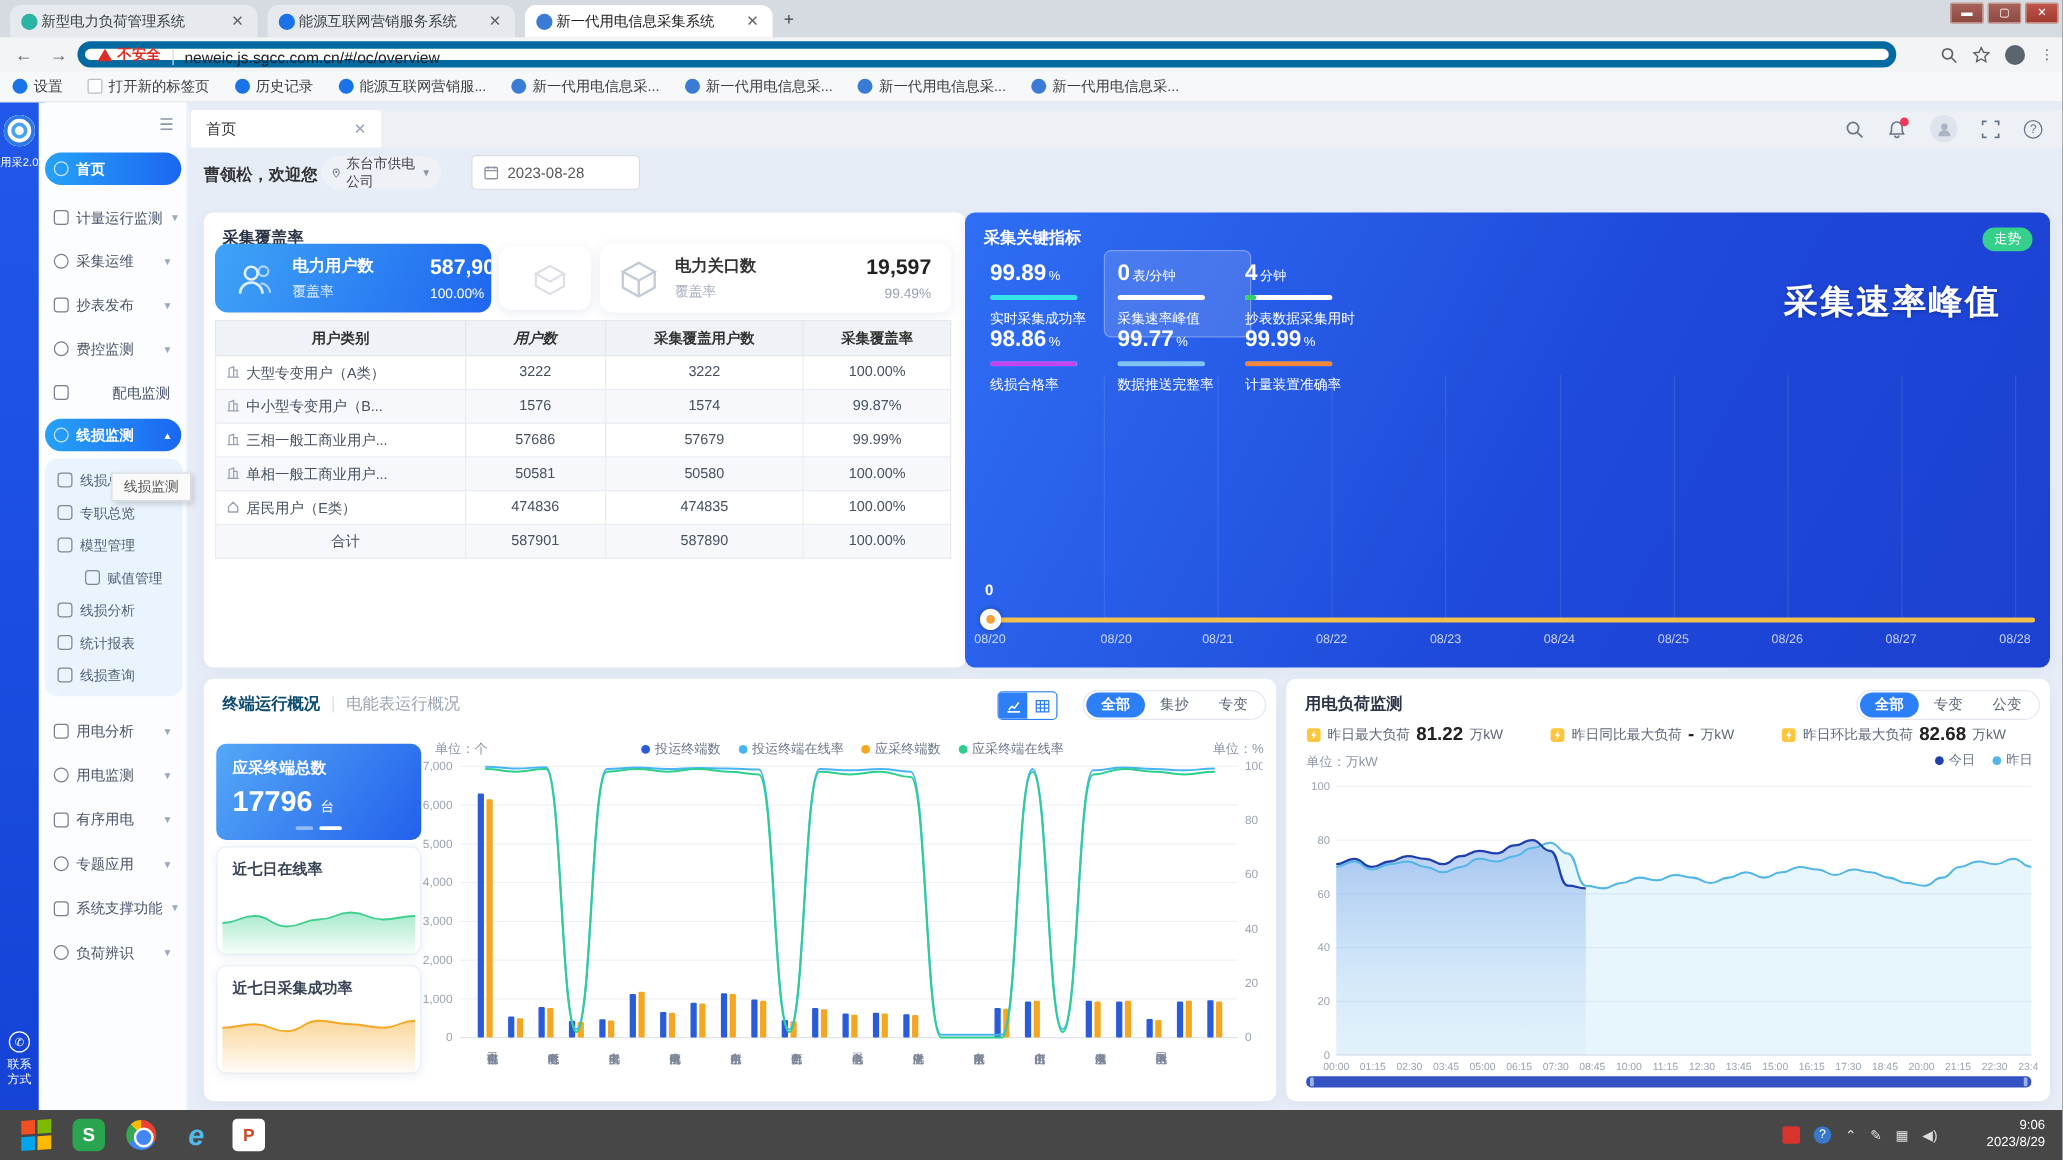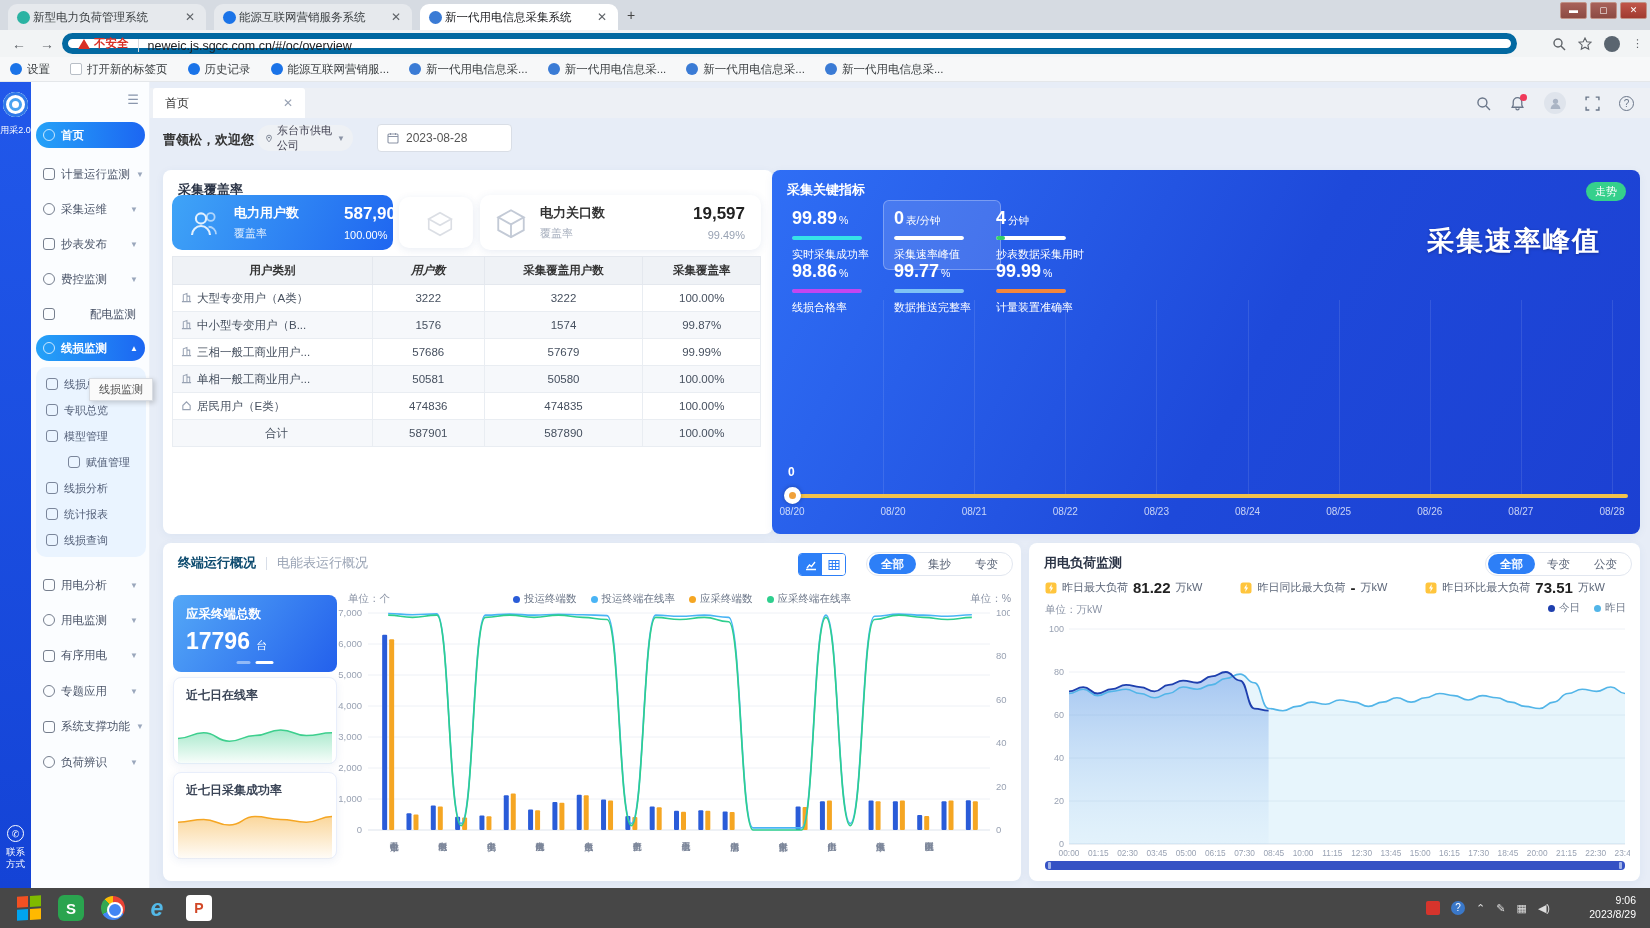--- a/index.html
+++ b/index.html
@@ -763,21 +763,21 @@
               <span>万kW</span>
             </div>
             <div class="loadstat">
               <span>
                 <svg width="12" height="12" viewBox="0 0 12 12">
                   <rect x="0.5" y="0.5" width="11" height="11" rx="2.5" fill="#ffc53d"></rect>
                   <path d="M6.8 2L4 6.6h1.8L5.2 10l3-4.6H6.4z" fill="#fff"></path>
                 </svg>
               </span>
               <span>昨日环比最大负荷</span>
-              <b>73.51</b>
+              <b>82.68</b>
               <span>万kW</span>
             </div>
           </div>
         <div class="unit-lab" style="left:16px;top:60px">单位：万kW</div>
         <div class="legend" style="right:14px;top:58px" id="load-legend">
             <span class="it">
               <span class="dot" style="background: rgb(30, 63, 174);"></span>
               <span>今日</span>
             </span>
             <span class="it">

